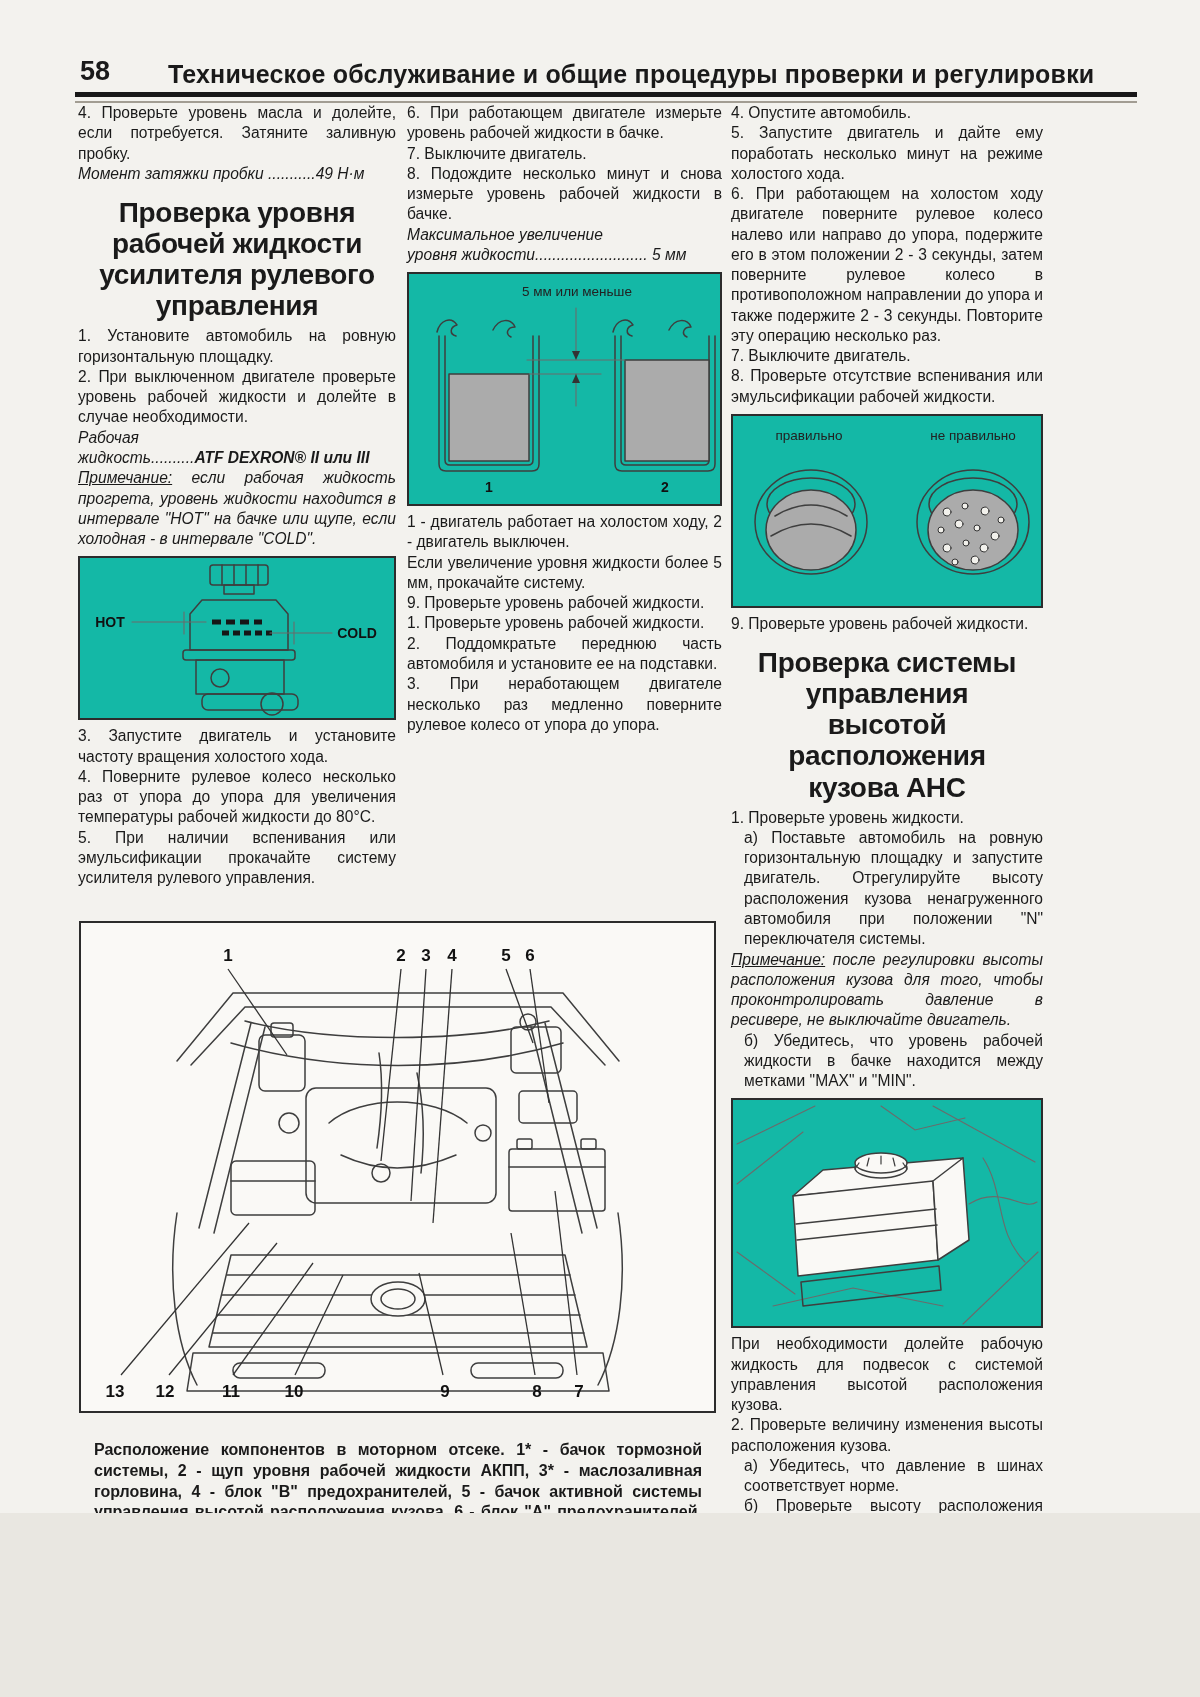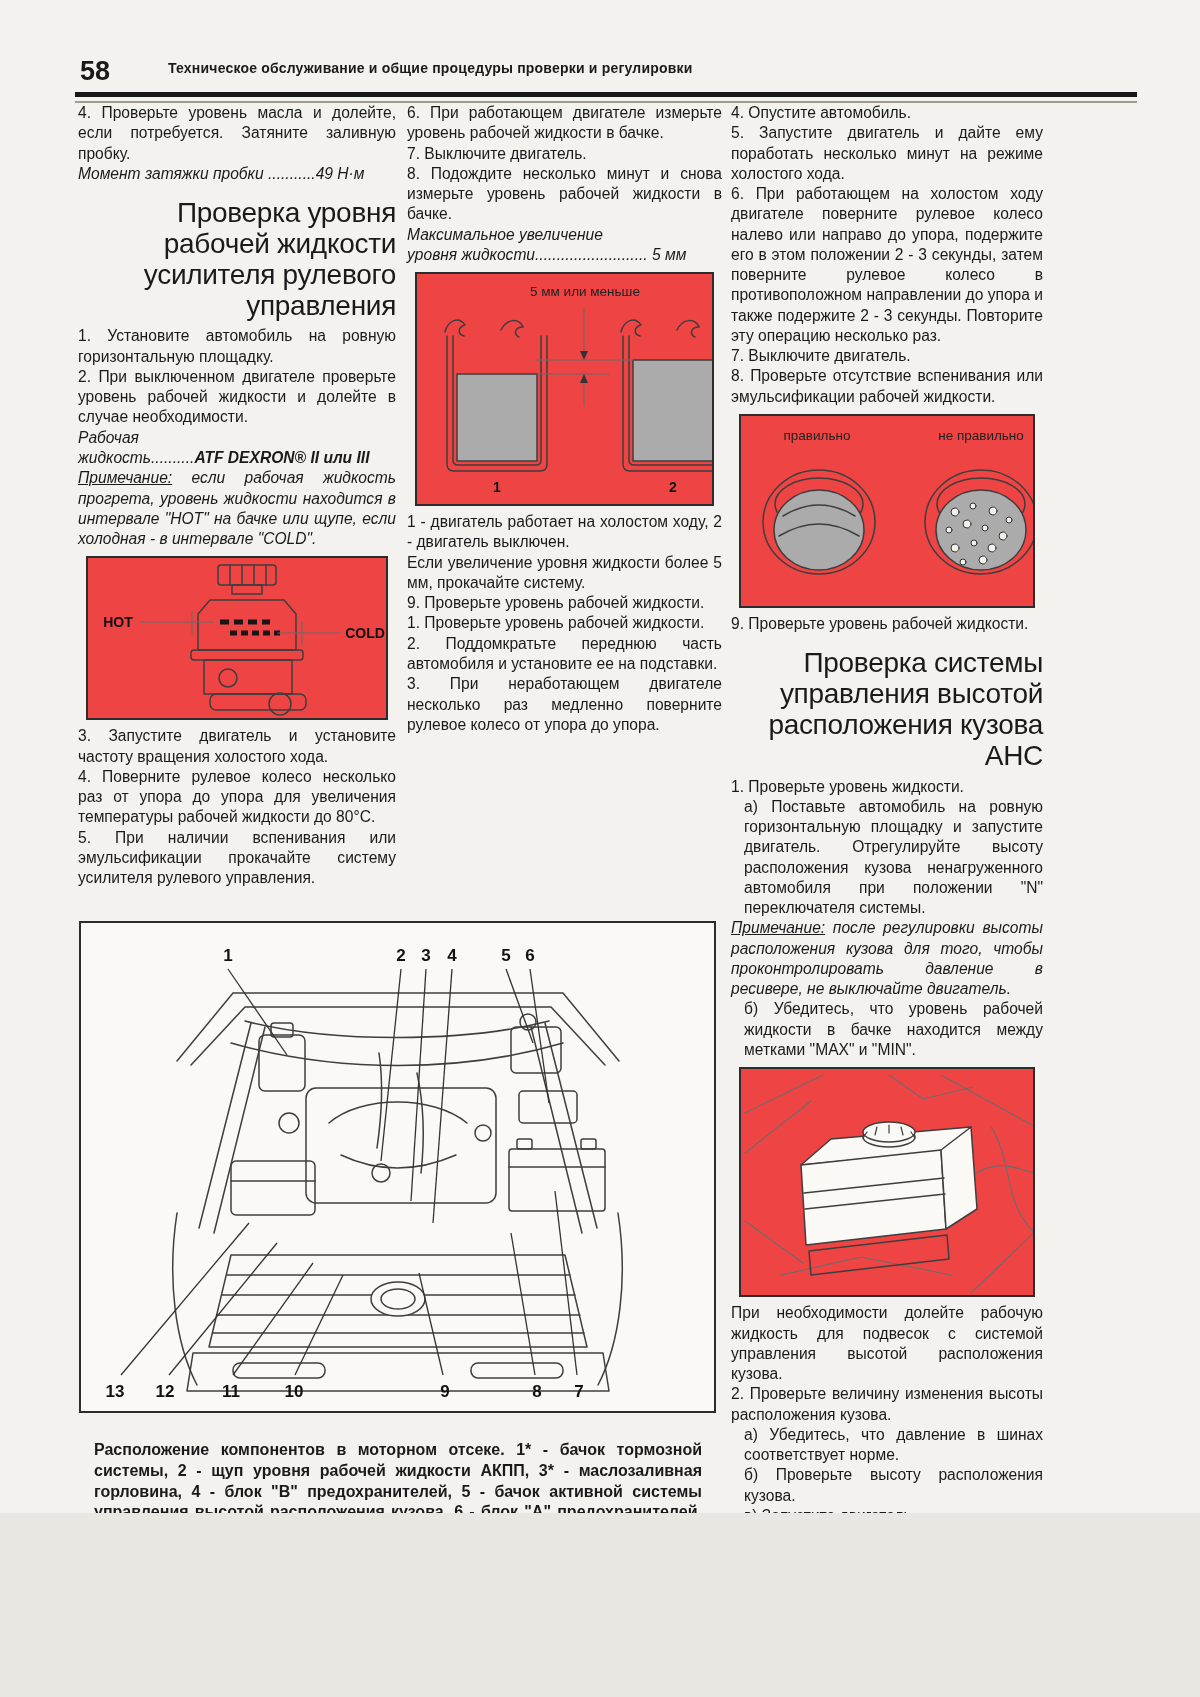--- a/index.html
+++ b/index.html
@@ -1,36 +1,36 @@
 <!DOCTYPE html>
 <html><head>
 <meta charset="utf-8">
 <style>
   html,body{margin:0;padding:0;background:#e9e7e1;}
   .page{position:relative;width:1200px;height:1513px;background:#f3f2ee;
         font-family:"Liberation Sans",sans-serif;color:#1a1a1a;overflow:hidden;}
   
   .page-num{position:absolute;left:80px;top:56px;font-size:27px;font-weight:bold;}
-  .header-title{position:absolute;left:168px;top:60px;font-size:14px;font-weight:bold;letter-spacing:.2px;}
+  .header-title{position:absolute;left:168px;top:60px;font-size:25px;font-weight:bold;letter-spacing:.2px;}
   .rule-thick{position:absolute;left:75px;top:92px;width:1062px;height:5px;background:#181818;}
   .rule-thin{position:absolute;left:75px;top:101px;width:1062px;height:2px;background:#a29d93;}
   
   .col{position:absolute;top:103px;text-align:justify;font-size:15.6px;line-height:1.3;}
   .col p{margin:0;}
   #col1{left:78px;width:318px;}
   #col2{left:407px;width:315px;}
   #col3{left:731px;width:312px;}
-  h2.sect{font-size:28px;line-height:1.11;font-weight:normal;text-align:right;
-          letter-spacing:-.3px;margin:13px 0 5px;}
+  h2.sect{font-size:28px;line-height:1.11;font-weight:bold;text-align:center;
+          letter-spacing:-.3px;margin:13px 13px 5px;}
   .spec{font-style:italic;margin:3px 0 2px;}
   .spec .bold-val{font-weight:bold;}
   .note{font-style:italic;}
   .note .nlabel{text-decoration:underline;}
   .substep{padding-left:13px;}
-  .figbox{border:2px solid #2c2c2c;background:#ef4444;margin:7px 8px 6px;overflow:hidden;}
+  .figbox{border:2px solid #2c2c2c;background:#14b8a6;margin:7px 0 6px;overflow:hidden;}
   .figcap{font-weight:normal;margin:1px 0 4px;}
   
   #engine-fig{position:absolute;left:79px;top:921px;width:637px;height:492px;
               border:2px solid #2c2c2c;background:#faf9f6;box-sizing:border-box;}
   #engine-caption{position:absolute;left:78px;top:1424px;width:640px;font-weight:bold;
                   font-size:16px;line-height:1.3;text-align:justify;}
   #engine-caption p{margin:16px;}
   #engine-caption .footnote{margin-top:7px;}
   
   svg{display:block;}

